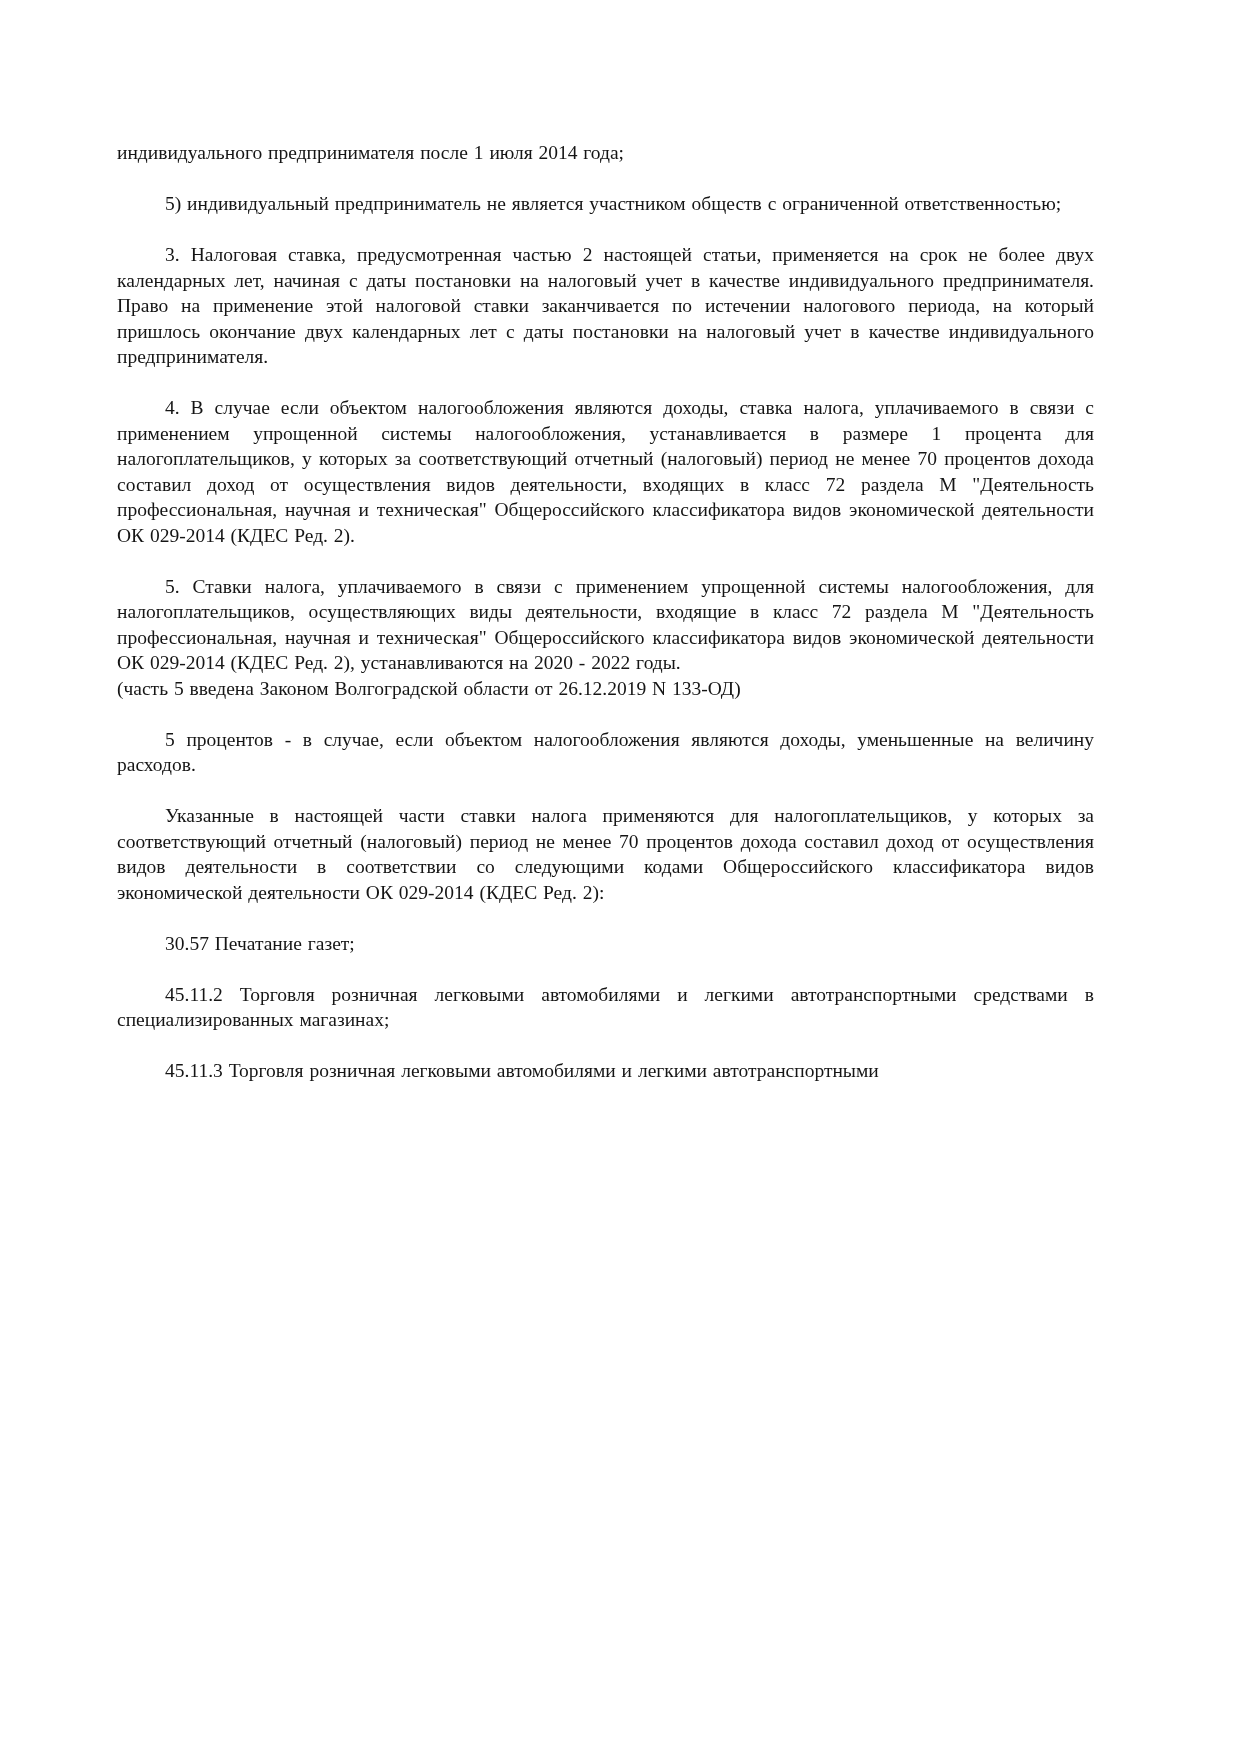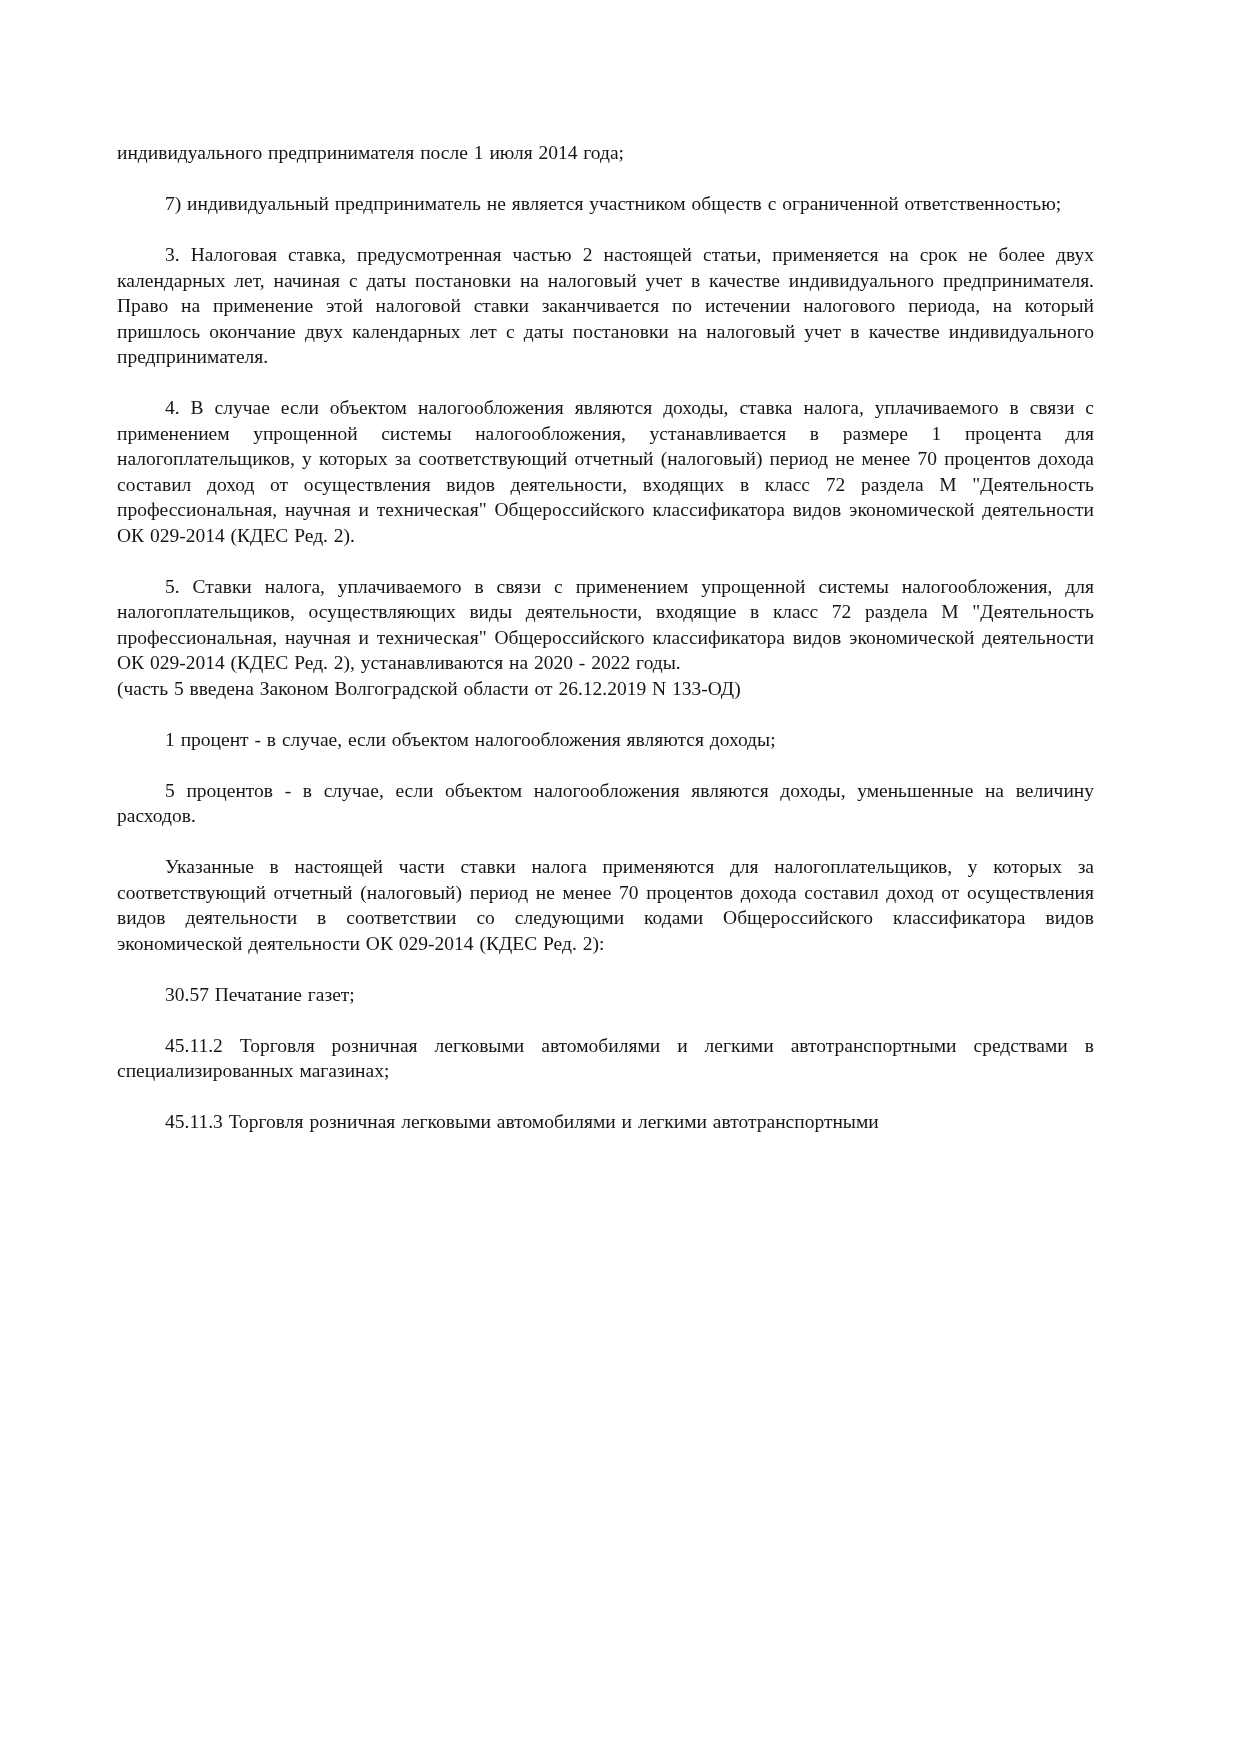--- a/index.html
+++ b/index.html
@@ -38,25 +38,24 @@
   .para:first-child {
     margin-top: 0;
   }
 </style>
 </head>
 <body>
 
 <div class="page">
   <div>
       <p class="para no-indent no-space">индивидуального предпринимателя после 1 июля 2014 года;</p>
-      <p class="para">7) индивидуальный предприниматель не является участником обществ с ограниченной ответственностью;</p>
+      <p class="para">5) индивидуальный предприниматель не является участником обществ с ограниченной ответственностью;</p>
       <p class="para">3. Налоговая ставка, предусмотренная частью 2 настоящей статьи, применяется на срок не более двух календарных лет, начиная с даты постановки на налоговый учет в качестве индивидуального предпринимателя. Право на применение этой налоговой ставки заканчивается по истечении налогового периода, на который пришлось окончание двух календарных лет с даты постановки на налоговый учет в качестве индивидуального предпринимателя.</p>
       <p class="para">4. В случае если объектом налогообложения являются доходы, ставка налога, уплачиваемого в связи с применением упрощенной системы налогообложения, устанавливается в размере 1 процента для налогоплательщиков, у которых за соответствующий отчетный (налоговый) период не менее 70 процентов дохода составил доход от осуществления видов деятельности, входящих в класс 72 раздела M "Деятельность профессиональная, научная и техническая" Общероссийского классификатора видов экономической деятельности ОК 029-2014 (КДЕС Ред. 2).</p>
       <p class="para">5. Ставки налога, уплачиваемого в связи с применением упрощенной системы налогообложения, для налогоплательщиков, осуществляющих виды деятельности, входящие в класс 72 раздела M "Деятельность профессиональная, научная и техническая" Общероссийского классификатора видов экономической деятельности ОК 029-2014 (КДЕС Ред. 2), устанавливаются на 2020 - 2022 годы.</p>
       <p class="para no-indent no-space">(часть 5 введена Законом Волгоградской области от 26.12.2019 N 133-ОД)</p>
-      <p class="para">1 процент - в случае, если объектом налогообложения являются доходы;</p>
       <p class="para">5 процентов - в случае, если объектом налогообложения являются доходы, уменьшенные на величину расходов.</p>
       <p class="para">Указанные в настоящей части ставки налога применяются для налогоплательщиков, у которых за соответствующий отчетный (налоговый) период не менее 70 процентов дохода составил доход от осуществления видов деятельности в соответствии со следующими кодами Общероссийского классификатора видов экономической деятельности ОК 029-2014 (КДЕС Ред. 2):</p>
       <p class="para">30.57 Печатание газет;</p>
       <p class="para">45.11.2 Торговля розничная легковыми автомобилями и легкими автотранспортными средствами в специализированных магазинах;</p>
       <p class="para">45.11.3 Торговля розничная легковыми автомобилями и легкими автотранспортными</p>
     </div>
 </div>
 
 </body></html>

